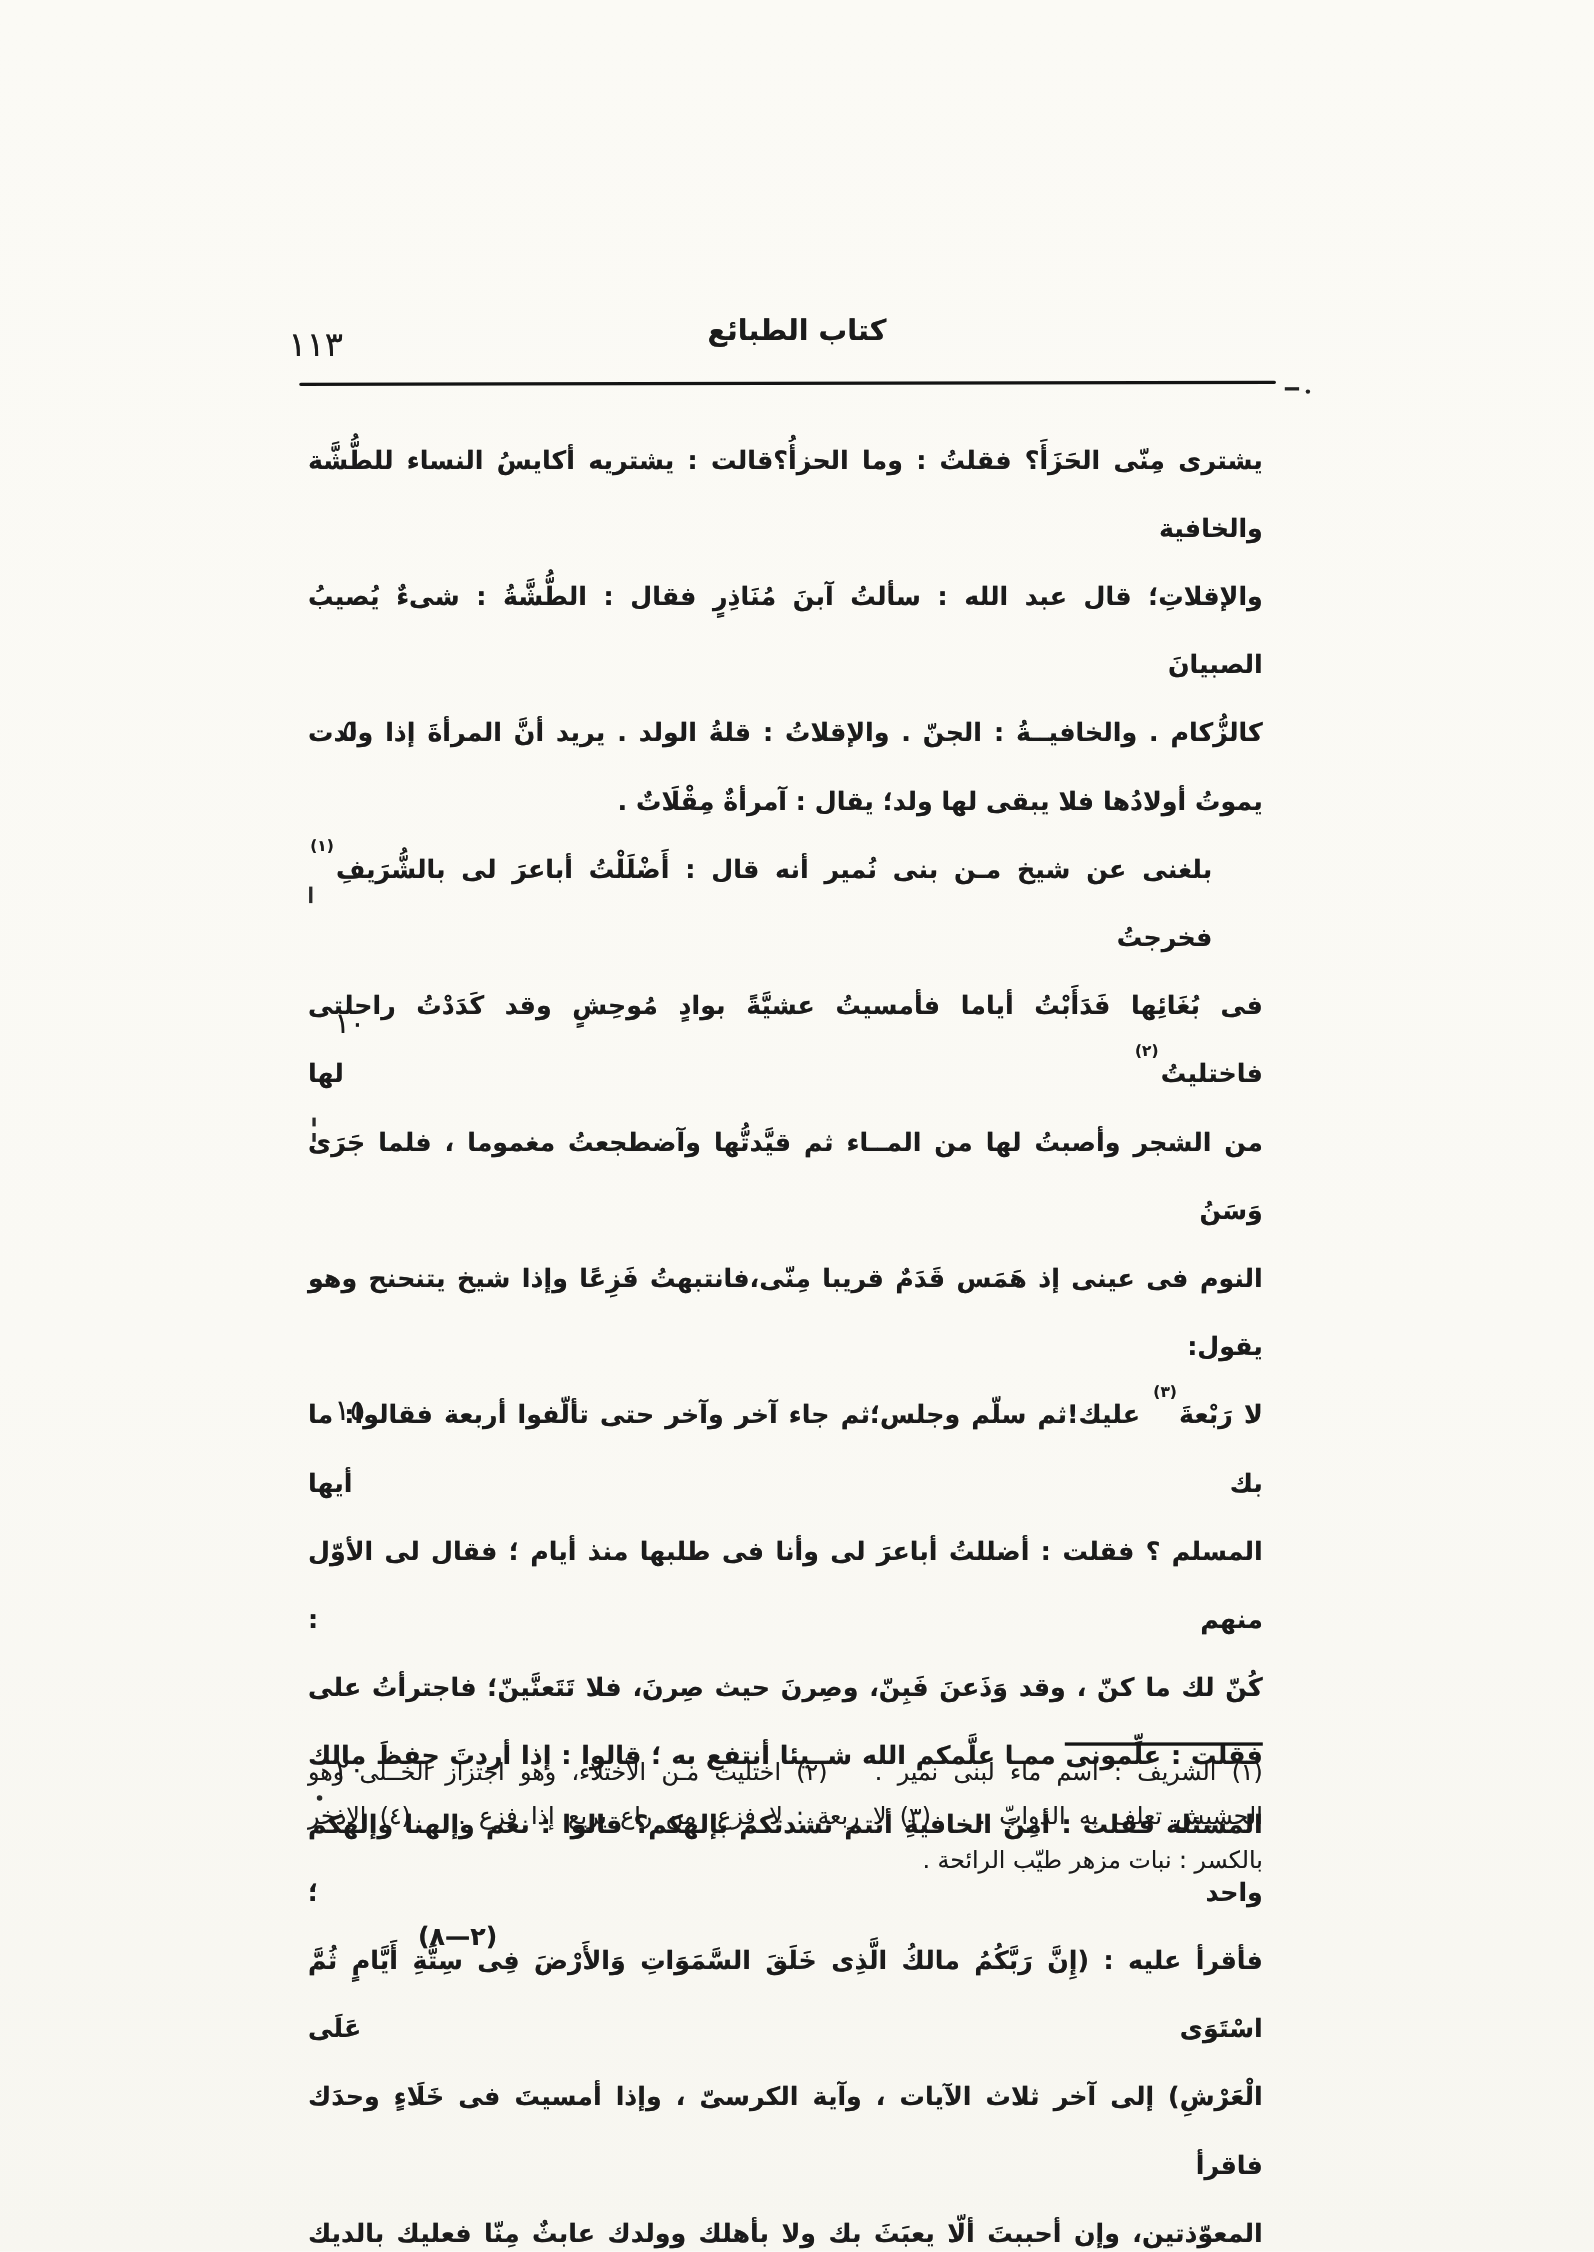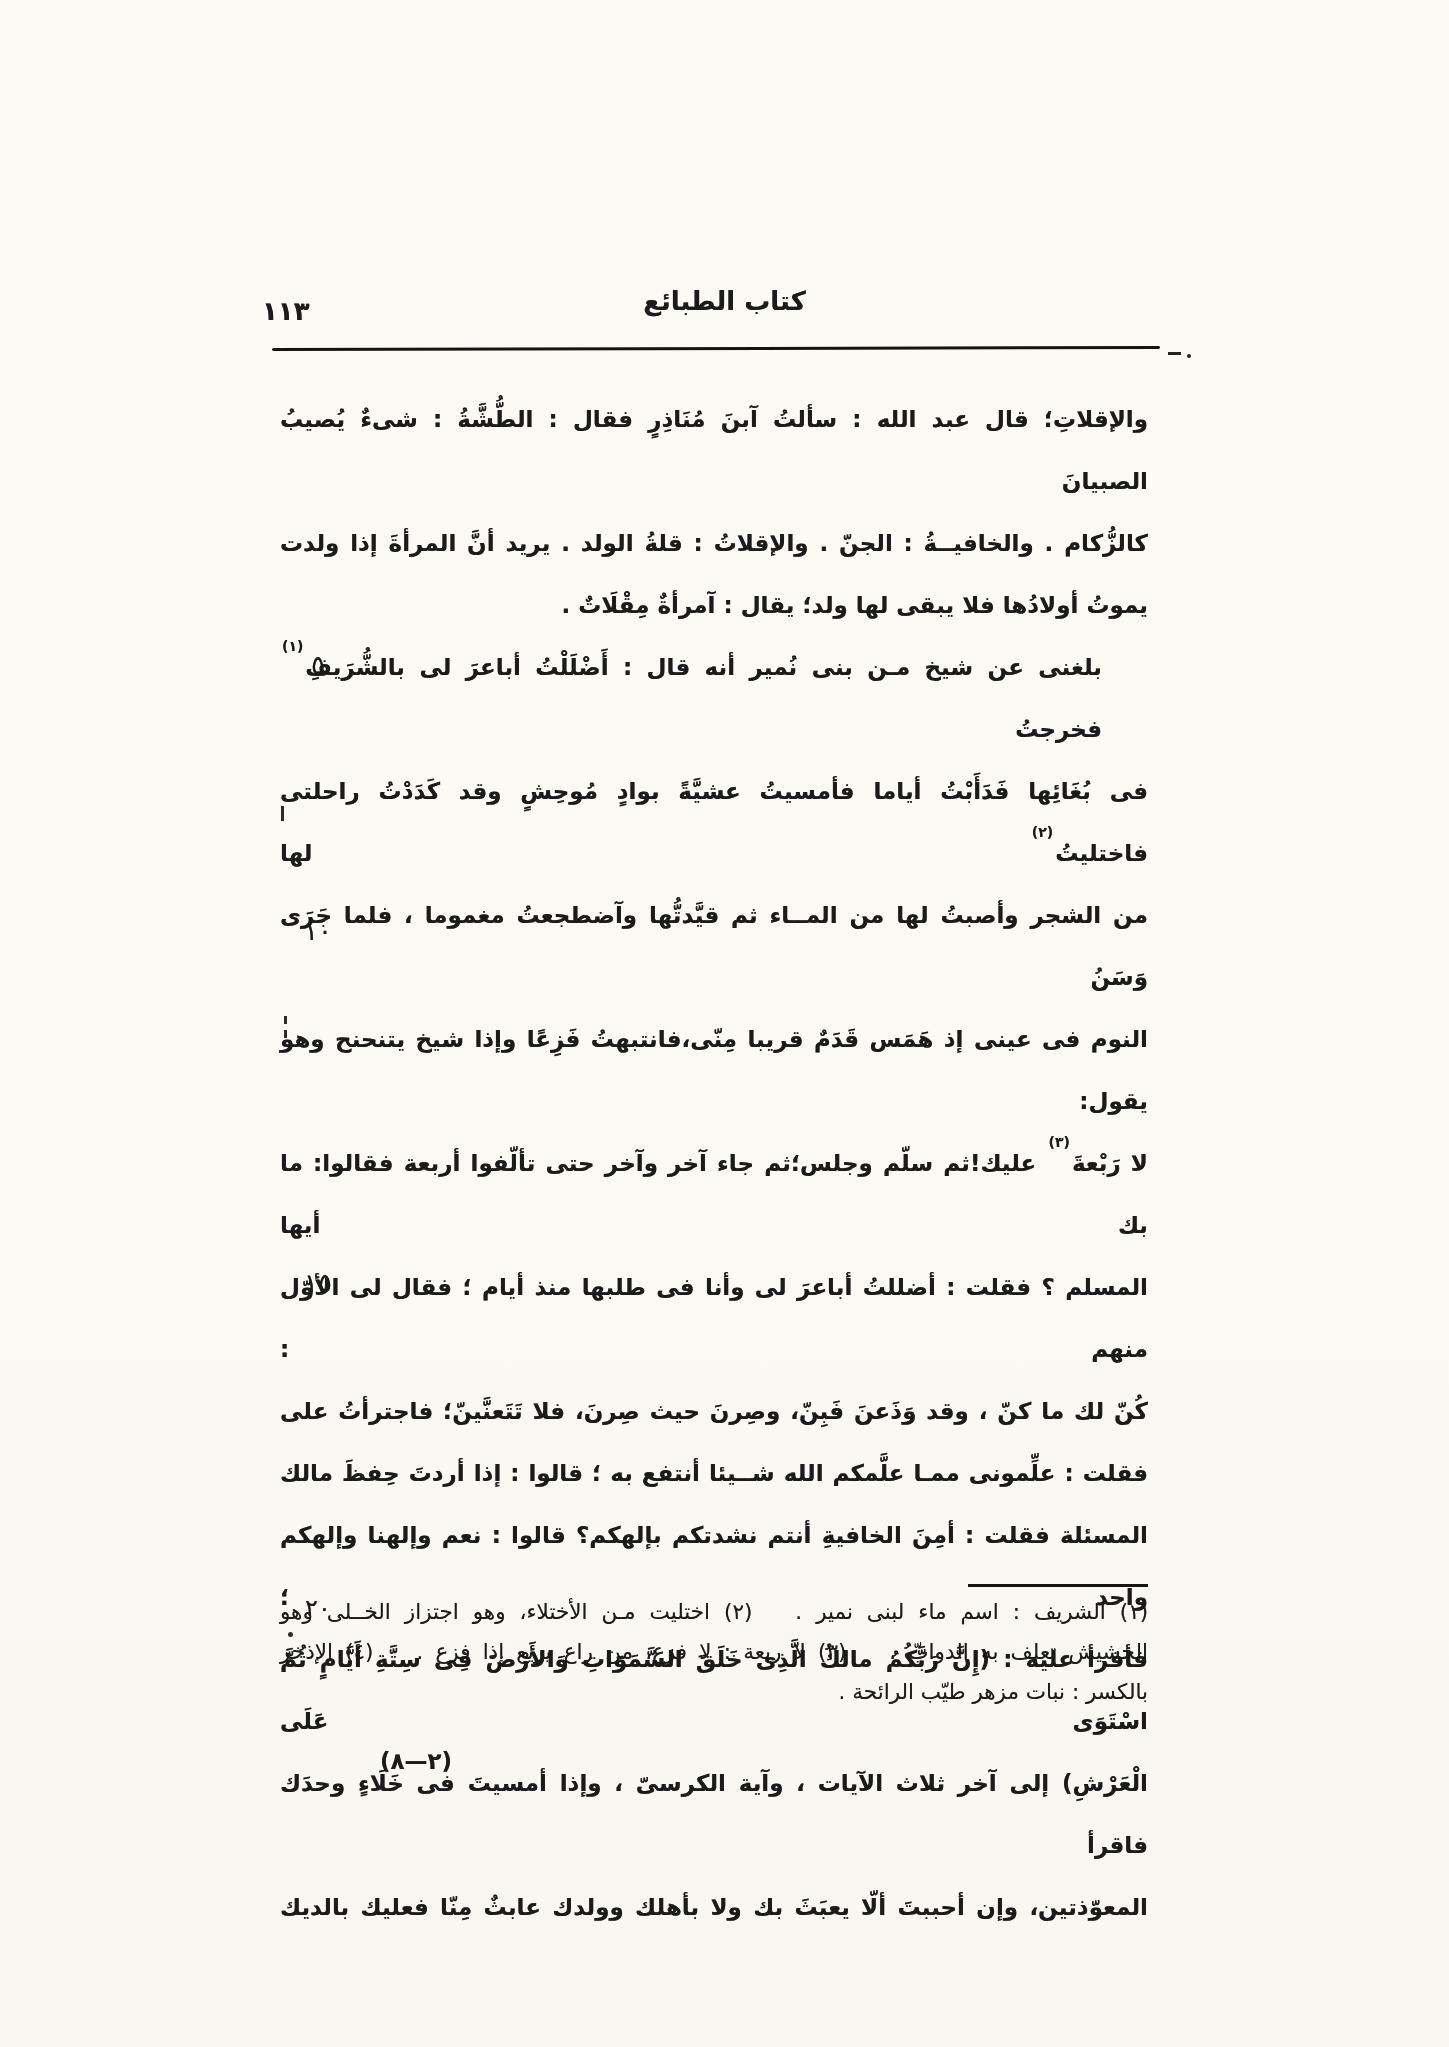--- a/index.html
+++ b/index.html
@@ -9,21 +9,21 @@
     font-family:"DejaVu Sans",sans-serif;color:#1b1b1b;
   }
   .page{position:absolute;inset:0;}
   
   .hdr-title{
     position:absolute;top:286px;left:0;width:100%;text-align:center;
     font-size:26px;font-weight:bold;direction:rtl;
     text-shadow:0 0 .5px rgba(0,0,0,.6);
   }
   .hdr-pagenum{
-    position:absolute;top:296px;left:262px;font-size:26px;font-weight:bold;
+    position:absolute;top:296px;left:262px;font-size:31px;font-weight:normal;
     direction:rtl;text-shadow:0 0 .5px rgba(0,0,0,.6);
   }
   .hdr-rule{position:absolute;left:272px;top:347px;width:888px;height:3px;background:#141414;transform:rotate(-.12deg);border-radius:2px;}
   .rule-dash{position:absolute;left:1168px;top:352px;width:13px;height:3px;background:#222;}
   .rule-dot{position:absolute;left:1187px;top:354px;width:4px;height:4px;background:#222;border-radius:50%;}
   
   .body-text{
     position:absolute;top:388px;right:301px;width:868px;
     direction:rtl;font-size:23px;font-weight:bold;line-height:62px;
     text-shadow:0 0 .4px rgba(0,0,0,.5);
@@ -72,20 +72,21 @@
   <span class="mnum m5">٥</span>
   <span class="mnum m10">١٠</span>
   <span class="mnum m15">١٥</span>
   <span class="mnum m20">٢٠</span>
 
   <div class="art tick1"></div>
   <div class="art colon1"></div>
   <div class="art dot1"></div>
 
   <div class="body-text">
+      <div class="bline">يشترى مِنّى الحَزَأَ؟ فقلتُ : وما الحزأُ؟قالت : يشتريه أكايسُ النساء للطُّشَّة والخافية</div>
       <div class="bline">والإقلاتِ؛ قال عبد الله : سألتُ آبنَ مُنَاذِرٍ فقال : الطُّشَّةُ : شىءٌ يُصيبُ الصبيانَ</div>
       <div class="bline">كالزُّكام . والخافيــةُ : الجنّ . والإقلاتُ : قلةُ الولد . يريد أنَّ المرأةَ إذا ولدت</div>
       <div class="bline pend">يموتُ أولادُها فلا يبقى لها ولد؛ يقال : آمرأةٌ مِقْلَاتٌ .</div>
       <div class="bline indent">بلغنى عن شيخ مـن بنى نُمير أنه قال : أَضْلَلْتُ أباعرَ لى بالشُّرَيفِ<sup class="fnref">(١)</sup> فخرجتُ</div>
       <div class="bline">فى بُغَائِها فَدَأَبْتُ أياما فأمسيتُ عشيَّةً بوادٍ مُوحِشٍ وقد كَدَدْتُ راحلتى فاختليتُ<sup class="fnref">(٢)</sup> لها</div>
       <div class="bline">من الشجر وأصبتُ لها من المــاء ثم قيَّدتُّها وآضطجعتُ مغموما ، فلما جَرَى وَسَنُ</div>
       <div class="bline">النوم فى عينى إذ هَمَس قَدَمٌ قريبا مِنّى،فانتبهتُ فَزِعًا وإذا شيخ يتنحنح وهو يقول:</div>
       <div class="bline">لا رَبْعةَ<sup class="fnref">(٣)</sup> عليك!ثم سلّم وجلس؛ثم جاء آخر وآخر حتى تألّفوا أربعة فقالوا: ما بك أيها</div>
       <div class="bline">المسلم ؟ فقلت : أضللتُ أباعرَ لى وأنا فى طلبها منذ أيام ؛ فقال لى الأوّل منهم :</div>
       <div class="bline">كُنّ لك ما كنّ ، وقد وَذَعنَ فَبِنّ، وصِرنَ حيث صِرنَ، فلا تَتَعنَّينّ؛ فاجترأتُ على</div>

